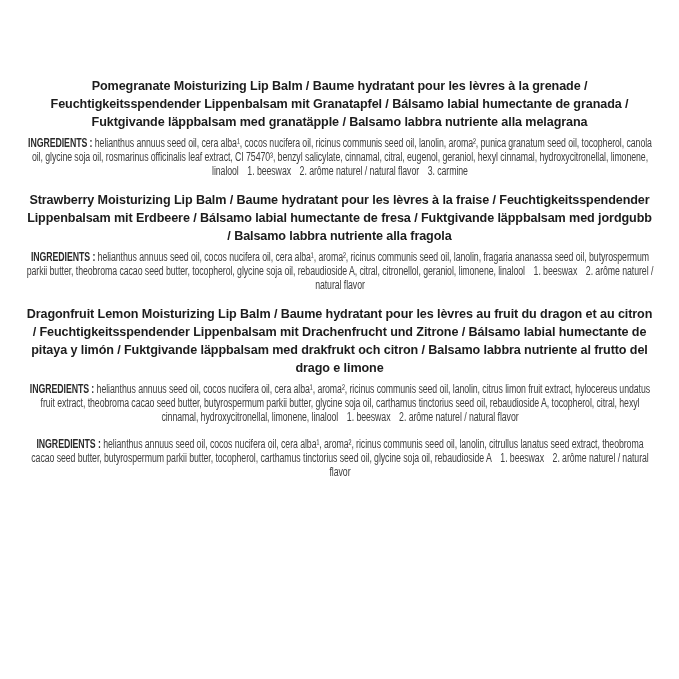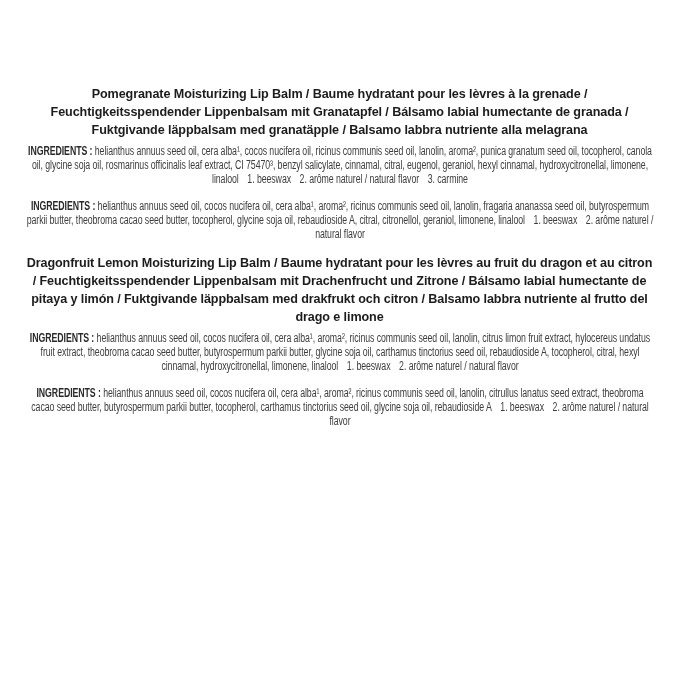--- a/index.html
+++ b/index.html
@@ -8,21 +8,21 @@
     width: 679px;
     height: 679px;
     background: #ffffff;
     overflow: hidden;
     box-sizing: border-box;
     padding-top: 77px;
     font-family: "Liberation Sans", sans-serif;
   }
   .product {
     width: 630px;
-    margin: 8px auto 13px auto;
+    margin: 0 auto 13px auto;
     text-align: center;
   }
   .title {
     margin: 0 0 5px 0;
     font-weight: bold;
     font-size: 12.6px;
     line-height: 18px;
     letter-spacing: -0.1px;
     color: #1c1c1c;
     text-align: center;
@@ -50,20 +50,21 @@
 <div class="page">
 
   <section class="product">
     <h2 class="title">Pomegranate Moisturizing Lip Balm / Baume hydratant pour les lèvres à la grenade / Feuchtigkeitsspendender Lippenbalsam mit Granatapfel / Bálsamo labial humectante de granada / Fuktgivande läppbalsam med granatäpple / Balsamo labbra nutriente alla melagrana</h2>
     <div class="ing-outer">
       <p class="ing"><span class="ing-label">INGREDIENTS :</span><span> helianthus annuus seed oil, cera alba¹, cocos nucifera oil, ricinus communis seed oil, lanolin, aroma², punica granatum seed oil, tocopherol, canola oil, glycine soja oil, rosmarinus officinalis leaf extract, CI 75470³, benzyl salicylate, cinnamal, citral, eugenol, geraniol, hexyl cinnamal, hydroxycitronellal, limonene, linalool  1. beeswax  2. arôme naturel / natural flavor  3. carmine</span></p>
     </div>
   </section>
 
   <section class="product">
+    <h2 class="title">Strawberry Moisturizing Lip Balm / Baume hydratant pour les lèvres à la fraise / Feuchtigkeitsspendender Lippenbalsam mit Erdbeere / Bálsamo labial humectante de fresa / Fuktgivande läppbalsam med jordgubb / Balsamo labbra nutriente alla fragola</h2>
     <div class="ing-outer">
       <p class="ing"><span class="ing-label">INGREDIENTS :</span><span> helianthus annuus seed oil, cocos nucifera oil, cera alba¹, aroma², ricinus communis seed oil, lanolin, fragaria ananassa seed oil, butyrospermum parkii butter, theobroma cacao seed butter, tocopherol, glycine soja oil, rebaudioside A, citral, citronellol, geraniol, limonene, linalool  1. beeswax  2. arôme naturel / natural flavor</span></p>
     </div>
   </section>
 
   <section class="product">
     <h2 class="title">Dragonfruit Lemon Moisturizing Lip Balm / Baume hydratant pour les lèvres au fruit du dragon et au citron / Feuchtigkeitsspendender Lippenbalsam mit Drachenfrucht und Zitrone / Bálsamo labial humectante de pitaya y limón / Fuktgivande läppbalsam med drakfrukt och citron / Balsamo labbra nutriente al frutto del drago e limone</h2>
     <div class="ing-outer">
       <p class="ing"><span class="ing-label">INGREDIENTS :</span><span> helianthus annuus seed oil, cocos nucifera oil, cera alba¹, aroma², ricinus communis seed oil, lanolin, citrus limon fruit extract, hylocereus undatus fruit extract, theobroma cacao seed butter, butyrospermum parkii butter, glycine soja oil, carthamus tinctorius seed oil, rebaudioside A, tocopherol, citral, hexyl cinnamal, hydroxycitronellal, limonene, linalool  1. beeswax  2. arôme naturel / natural flavor</span></p>
     </div>

